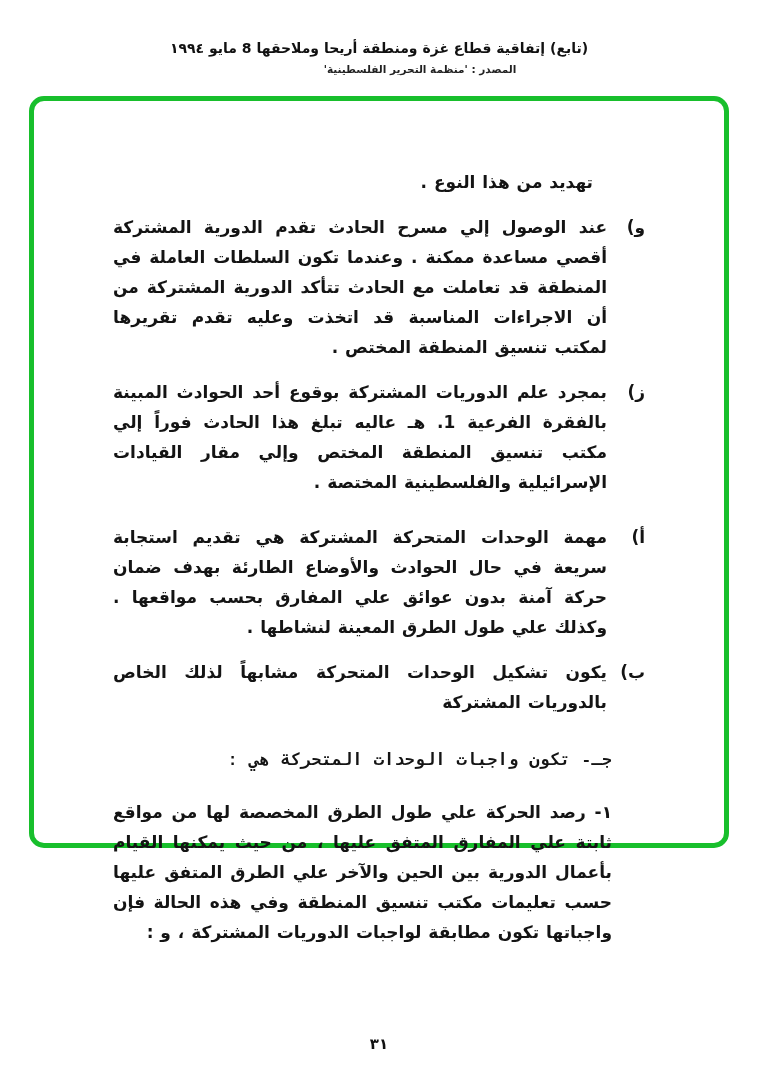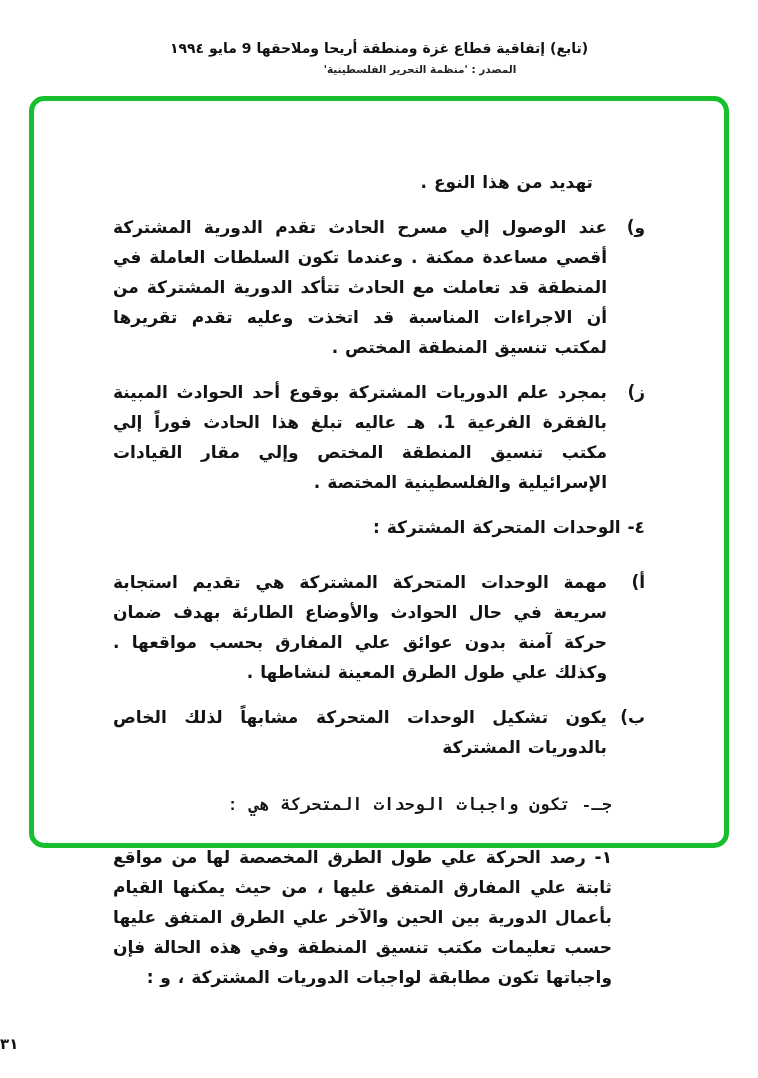--- a/index.html
+++ b/index.html
@@ -87,52 +87,51 @@
   .indent-sub    { margin-right: 33px; }   
   .gap-lg        { margin-top: 25px; }
   .gap-xl        { margin-top: 29px; font-family: Liberation Mono, monospace; }
   .gap-md        { margin-top: 21px; }
   
   .page-number {
     position: absolute;
     top: 1035px;
     left: 0;
     right: 0;
-    text-align: left;
+    text-align: center;
     direction: rtl;
     font-size: 15px;
     font-weight: 700;
     color: #111;
   }
 </style>
 </head>
 <body>
 
 <div class="page">
 
-  <div class="header-title">(تابع) إتفاقية قطاع غزة ومنطقة أريحا وملاحقها 9 مايو ١٩٩٤</div>
+  <div class="header-title">(تابع) إتفاقية قطاع غزة ومنطقة أريحا وملاحقها 8 مايو ١٩٩٤</div>
 
   <div class="header-source">المصدر : 'منظمة التحرير الفلسطينية'</div>
 
   <div class="green-frame">
     <div class="text-block">
 
       <p class="para indent-lead">تهديد من هذا النوع .</p>
 
       <div class="para hang">
         <span class="marker">و)</span>
         <span class="ptext">عند الوصول إلي مسرح الحادث تقدم الدورية المشتركة أقصي مساعدة ممكنة . وعندما تكون السلطات العاملة في المنطقة قد تعاملت مع الحادث تتأكد الدورية المشتركة من أن الاجراءات المناسبة قد اتخذت وعليه تقدم تقريرها لمكتب تنسيق المنطقة المختص .</span>
       </div>
 
       <div class="para hang">
         <span class="marker">ز)</span>
         <span class="ptext">بمجرد علم الدوريات المشتركة بوقوع أحد الحوادث المبينة بالفقرة الفرعية 1. هـ عاليه تبلغ هذا الحادث فوراً إلي مكتب تنسيق المنطقة المختص وإلي مقار القيادات الإسرائيلية والفلسطينية المختصة .</span>
       </div>
 
-      <p class="para"><span class="marker-inline">٤-</span> <span>الوحدات المتحركة المشتركة :</span></p>
 
       <div class="para hang gap-lg">
         <span class="marker">أ)</span>
         <span class="ptext">مهمة الوحدات المتحركة المشتركة هي تقديم استجابة سريعة في حال الحوادث والأوضاع الطارئة بهدف ضمان حركة آمنة بدون عوائق علي المفارق بحسب مواقعها . وكذلك علي طول الطرق المعينة لنشاطها .</span>
       </div>
 
       <div class="para hang">
         <span class="marker">ب)</span>
         <span class="ptext">يكون تشكيل الوحدات المتحركة مشابهاً لذلك الخاص بالدوريات المشتركة</span>
       </div>

